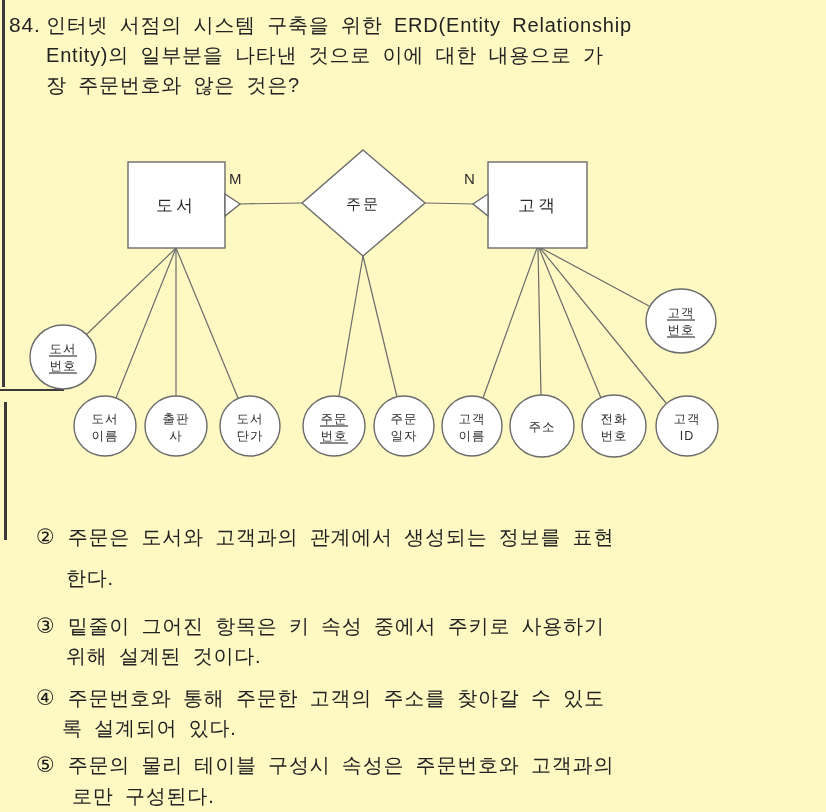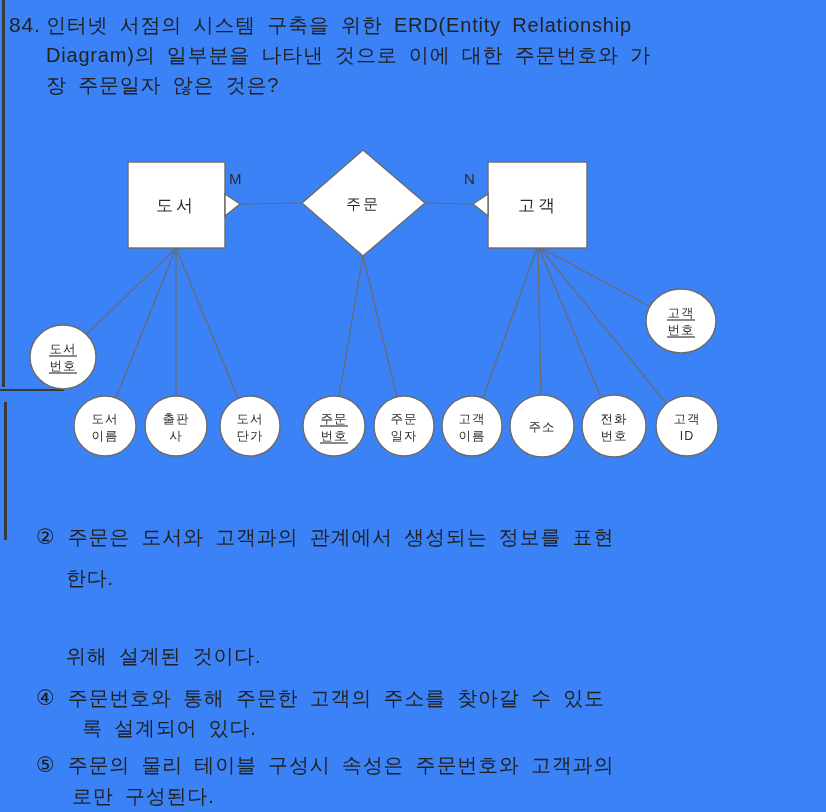--- a/index.html
+++ b/index.html
@@ -1,18 +1,18 @@
 <!DOCTYPE html>
 <html><head>
 <meta charset="utf-8">
 <style>
   * { margin:0; padding:0; box-sizing:border-box; }
   html,body { background:#fff; }
   .page {
-    position:relative; width:826px; height:812px; background:#3b82f6;
+    position:relative; width:826px; height:812px; background:#fef9c3;
     font-family:"Liberation Sans","DejaVu Sans",sans-serif;
     color:#1f1f1f; overflow:hidden;text-decoration:underline;
   }
   .txt {
     position:absolute; white-space:nowrap;
     font-size:20px; line-height:24px; letter-spacing:0.8px; word-spacing:5px;
     color:#222;
   }
   .qnum { font-size:21px; }
   .onum { display:inline-block; margin-right:12px; font-size:21px; color:#1a1a1a; }
@@ -30,22 +30,22 @@
 <body>
 
 <div class="page">
 
   <div class="border-seg" style="left:2px; top:0; width:3px; height:387px;"></div>
   <div class="border-seg" style="left:0; top:389px; width:64px; height:2px;"></div>
   <div class="border-seg" style="left:4px; top:402px; width:3px; height:138px;"></div>
 
   <div class="txt qnum" style="left:9px; top:13px;">84.</div>
   <div class="txt" style="left:46px; top:13px;">인터넷 서점의 시스템 구축을 위한 ERD(Entity Relationship</div>
-  <div class="txt" style="left:46px; top:43px;">Diagram)의 일부분을 나타낸 것으로 이에 대한 주문번호와 가</div>
-  <div class="txt" style="left:46px; top:73px;">장 주문일자 않은 것은?</div>
+  <div class="txt" style="left:46px; top:43px;">Entity)의 일부분을 나타낸 것으로 이에 대한 내용으로 가</div>
+  <div class="txt" style="left:46px; top:73px;">장 주문번호와 않은 것은?</div>
 
   <svg style="position:absolute; left:0; top:140px;" width="826" height="330" viewBox="0 0 826 330">
 
     <line class="conn" x1="238" y1="64" x2="302" y2="63"></line>
 
     <line class="conn" x1="425" y1="63" x2="475" y2="64"></line>
 
     <line class="conn" x1="176" y1="108" x2="87" y2="194"></line>
     <line class="conn" x1="176" y1="108" x2="116" y2="258"></line>
     <line class="conn" x1="176" y1="108" x2="176" y2="256"></line>
@@ -122,25 +122,28 @@
     <text class="oval-label" x="687" y="283" text-anchor="middle">고객</text>
     <text class="oval-label" x="687" y="300" text-anchor="middle">ID</text>
   </svg>
 
 
   <div class="txt" style="left:36px; top:525px;">
     <span class="onum">②</span><span>주문은 도서와 고객과의 관계에서 생성되는 정보를 표현</span>
   </div>
   <div class="txt" style="left:66px; top:566px;">한다.</div>
 
+  <div class="txt" style="left:36px; top:614px;">
+    <span class="onum">③</span><span>밑줄이 그어진 항목은 키 속성 중에서 주키로 사용하기</span>
+  </div>
   <div class="txt" style="left:66px; top:644px;">위해 설계된 것이다.</div>
 
   <div class="txt" style="left:36px; top:686px;">
     <span class="onum">④</span><span>주문번호와 통해 주문한 고객의 주소를 찾아갈 수 있도</span>
   </div>
-  <div class="txt" style="left:82px; top:716px;">록 설계되어 있다.</div>
+  <div class="txt" style="left:62px; top:716px;">록 설계되어 있다.</div>
 
   <div class="txt" style="left:36px; top:753px;">
     <span class="onum">⑤</span><span>주문의 물리 테이블 구성시 속성은 주문번호와 고객과의</span>
   </div>
   <div class="txt" style="left:72px; top:784px;">로만 구성된다.</div>
 
 </div>
 
 </body></html>

